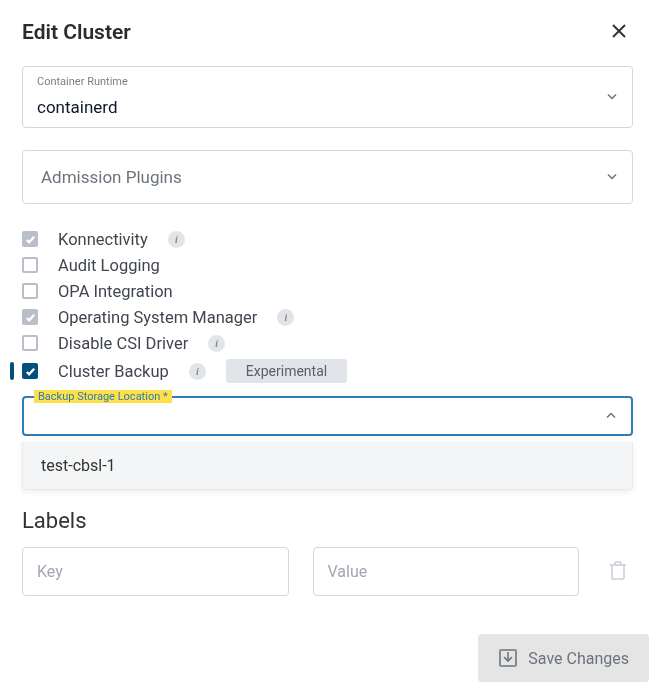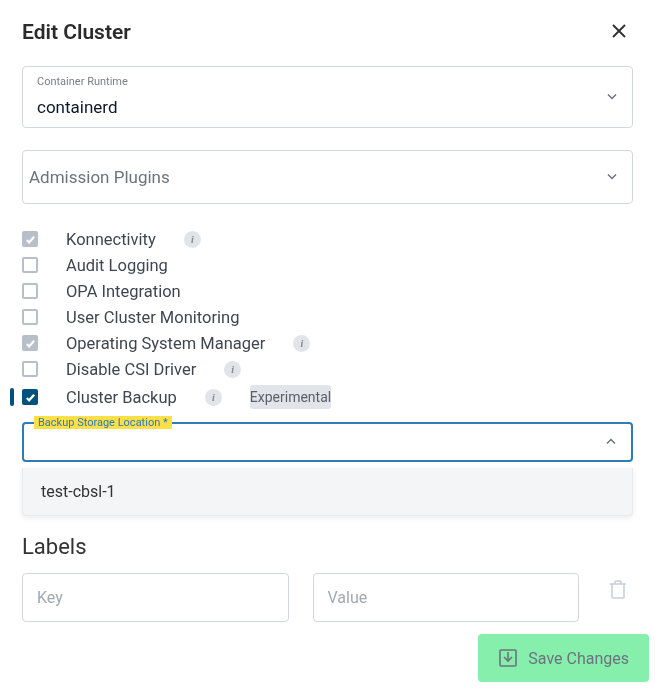--- a/index.html
+++ b/index.html
@@ -41,21 +41,21 @@
     }
     .select-wrapper {
       border: 1px solid #d0d7de;
       border-radius: 4px;
       padding: 8px 14px 10px 14px;
       margin-bottom: 22px;
       position: relative;
       background: #fff;
     }
     .select-wrapper.no-float {
-      padding: 16px 6px;
+      padding: 16px 18px;
     }
     .select-float-label {
       font-size: 11px;
       color: #7a7f87;
       margin-bottom: 9px;
       display: block;
     }
     .select-value {
       font-size: 17px;
       color: #0f172a;
@@ -70,21 +70,21 @@
       top: 50%;
       transform: translateY(-50%);
       color: #6b737d;
     }
     .checkbox-list {
       margin-bottom: 6px;
     }
     .checkbox-row {
       display: flex;
       align-items: center;
-      gap: 28px;
+      gap: 20px;
       padding: 3px 0;
       min-height: 26px;
     }
     .checkbox-row.with-indicator {
       position: relative;
     }
     .indicator {
       position: absolute;
       left: -12px;
       width: 4px;
@@ -131,21 +131,21 @@
       font-size: 10px;
       font-weight: 600;
       font-style: italic;
       font-family: Georgia, serif;
       flex-shrink: 0;
     }
     .tag {
       background: #e1e4e8;
       color: #5a5f68;
       font-size: 14px;
-      padding: 4px 0;
+      padding: 4px 20px;
       border-radius: 3px;
     }
     .bsl-wrapper {
       border: 2px solid #2e7bb5;
       border-radius: 4px;
       padding: 18px 14px;
       position: relative;
       margin-top: 10px;
     }
     .bsl-label {
@@ -182,21 +182,21 @@
     .section-heading {
       font-size: 22px;
       font-weight: 400;
       color: #333;
       margin-top: 18px;
       margin-bottom: 14px;
     }
     .kv-row {
       display: flex;
       gap: 24px;
-      align-items: flex-start;
+      align-items: center;
     }
     .kv-input {
       flex: 1;
       border: 1px solid #d0d7de;
       border-radius: 4px;
       padding: 14px 14px;
       font-size: 16px;
       color: #333;
       outline: none;
       font-family: inherit;
@@ -214,21 +214,21 @@
     .footer {
       position: absolute;
       bottom: 0;
       right: 0;
       padding: 6px 6px;
     }
     .save-btn {
       display: flex;
       align-items: center;
       gap: 10px;
-      background: #86efac;
+      background: #e5e5e5;
       border: none;
       border-radius: 4px;
       padding: 14px 20px;
       font-size: 16px;
       color: #6b737d;
       cursor: default;
       font-family: inherit;
     }
   </style>
 </head>
@@ -281,24 +281,20 @@
       <span class="checkbox"></span>
       <span class="checkbox-label">Audit Logging</span>
     </div>
 
     <div class="checkbox-row">
       <span class="checkbox"></span>
       <span class="checkbox-label">OPA Integration</span>
     </div>
 
 
-    <div class="checkbox-row">
-      <span class="checkbox"></span>
-      <span class="checkbox-label">User Cluster Monitoring</span>
-    </div>
 
     <div class="checkbox-row">
       <span class="checkbox checked-disabled">
         <svg viewBox="0 0 12 12" fill="none" stroke="#fff" stroke-width="2.5">
             <polyline points="2,6.5 4.5,9 10,3"></polyline>
           </svg>
       </span>
       <span class="checkbox-label">Operating System Manager</span>
       <span class="info-icon">i</span>
     </div>

